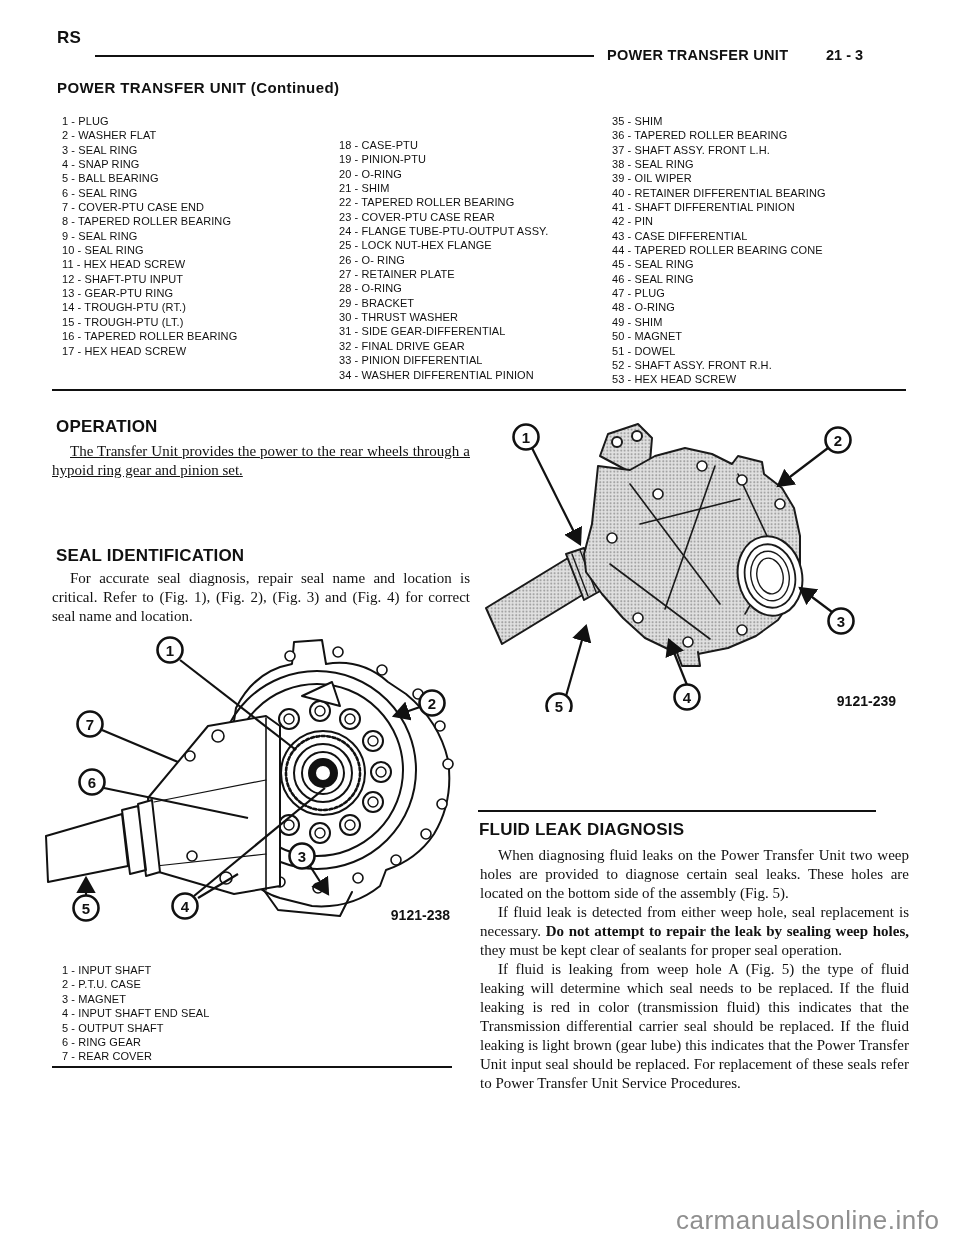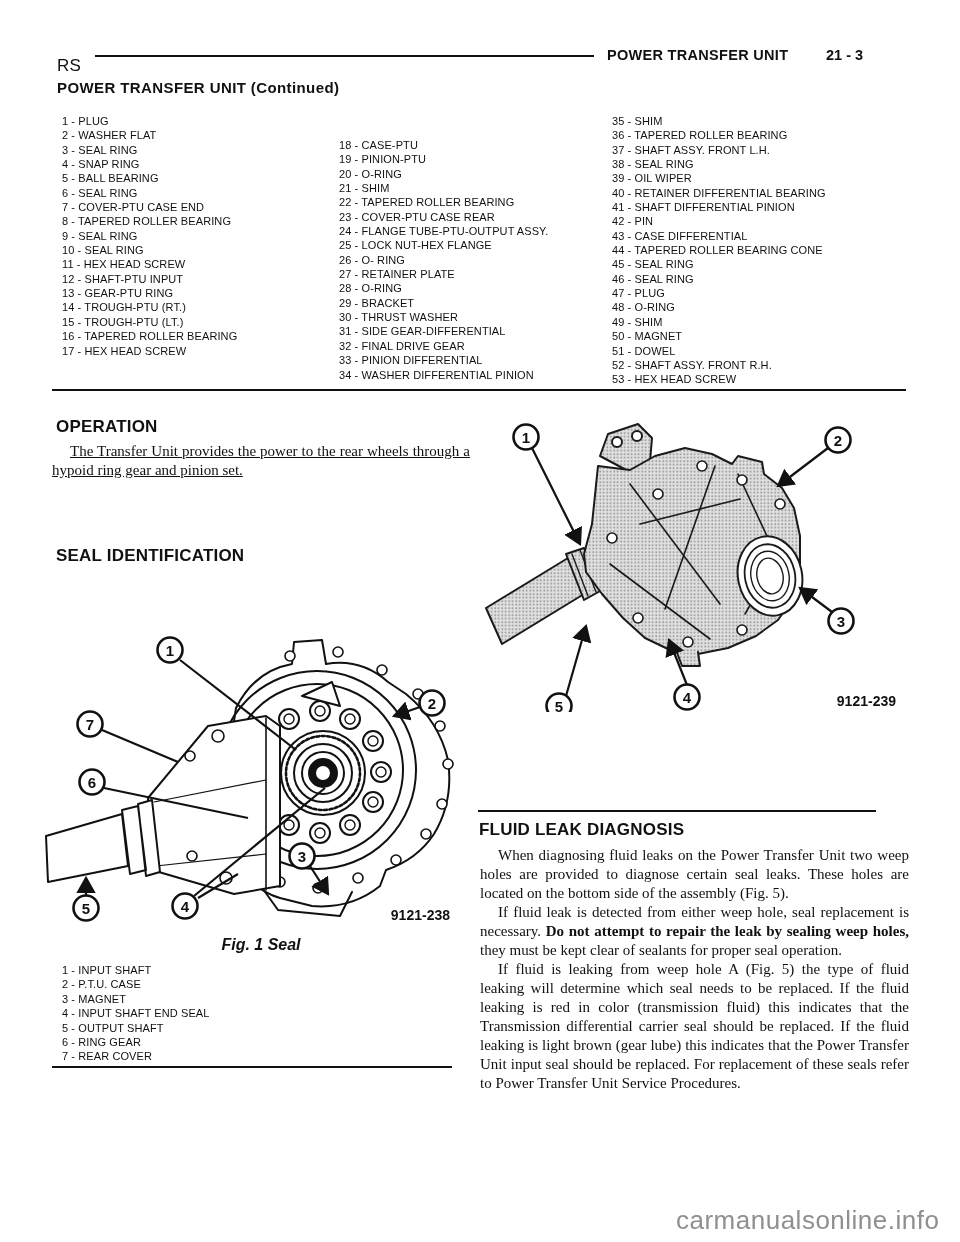--- a/index.html
+++ b/index.html
@@ -1,21 +1,21 @@
 <!DOCTYPE html>
 <html><head>
 <meta charset="utf-8">
 <style>
   html,body{margin:0;padding:0;background:#ffffff;}
   .page{position:relative;width:960px;height:1242px;background:#ffffff;color:#111;
         font-family:"Liberation Sans",sans-serif;overflow:hidden;}
   .b{font-weight:bold;}
   .rule{position:absolute;background:#111;height:2px;}
   
-  .hdr-code{position:absolute;left:57px;top:56px;font-size:17px;font-weight:normal;letter-spacing:.3px;}
+  .hdr-code{position:absolute;left:57px;top:28px;font-size:17px;font-weight:bold;letter-spacing:.3px;}
   .hdr-rule{position:absolute;left:95px;top:55px;width:499px;height:2.4px;background:#111;}
   .hdr-title{position:absolute;left:607px;top:47px;font-size:14.5px;font-weight:bold;letter-spacing:.3px;text-align:center;}
   .hdr-page{position:absolute;left:826px;top:47px;font-size:14.5px;font-weight:bold;}
   .hdr-continued{position:absolute;left:57px;top:79px;font-size:15px;font-weight:bold;letter-spacing:.4px;}
   
   .parts{position:absolute;top:114px;font-size:11px;line-height:14.35px;letter-spacing:.1px;white-space:nowrap;}
   .parts.c1{left:62px;} .parts.c2{left:339px;margin-top:24px;} .parts.c3{left:612px;}
   #rule-parts{left:52px;top:389px;width:854px;}
   
   .h-sec{position:absolute;font-weight:bold;font-size:17px;letter-spacing:.2px;}
@@ -116,20 +116,23 @@
       <div>52 - SHAFT ASSY. FRONT R.H.</div>
       <div>53 - HEX HEAD SCREW</div>
     </div>
   <div class="rule" id="rule-parts"></div>
 
   <div class="h-sec" id="operation-h">OPERATION</div>
   <div class="body-text" id="operation-p">
     <p>The Transfer Unit provides the power to the rear wheels through a hypoid ring gear and pinion set.</p>
   </div>
   <div class="h-sec" id="sealid-h">SEAL IDENTIFICATION</div>
+  <div class="body-text" id="sealid-p">
+    <p>For accurate seal diagnosis, repair seal name and location is critical. Refer to (Fig. 1), (Fig. 2), (Fig. 3) and (Fig. 4) for correct seal name and location.</p>
+  </div>
 
   <svg id="fig1-svg" width="430" height="303" viewBox="0 0 430 303">
     <defs>
       <marker id="arrow1" markerWidth="9" markerHeight="9" refX="7" refY="4.5" orient="auto">
         <path d="M0,0 L8,4.5 L0,9 Z" fill="#111"></path>
       </marker>
     </defs>
     <g stroke="#111" stroke-width="2" fill="none" stroke-linejoin="round" stroke-linecap="round">
 
       <path d="M196,78 C210,50 230,38 252,34 L254,12 L282,10 L286,34
@@ -234,21 +237,20 @@
       <text class="co" x="130" y="25.5">1</text>
       <text class="co" x="392" y="78.5">2</text>
       <text class="co" x="262" y="231.5">3</text>
       <text class="co" x="145" y="281.5">4</text>
       <text class="co" x="46" y="283.5">5</text>
       <text class="co" x="52" y="157.5">6</text>
       <text class="co" x="50" y="99.5">7</text>
       <text class="code" x="410" y="290" text-anchor="end">9121-238</text>
     </g>
   </svg>
-  <div class="fig-caption" id="fig1-caption">Fig. 1 Seal</div>
   <div class="legend" id="fig1-legend">
       <div>1 - INPUT SHAFT</div>
       <div>2 - P.T.U. CASE</div>
       <div>3 - MAGNET</div>
       <div>4 - INPUT SHAFT END SEAL</div>
       <div>5 - OUTPUT SHAFT</div>
       <div>6 - RING GEAR</div>
       <div>7 - REAR COVER</div>
     </div>
   <div class="rule" id="rule-fig1"></div>

